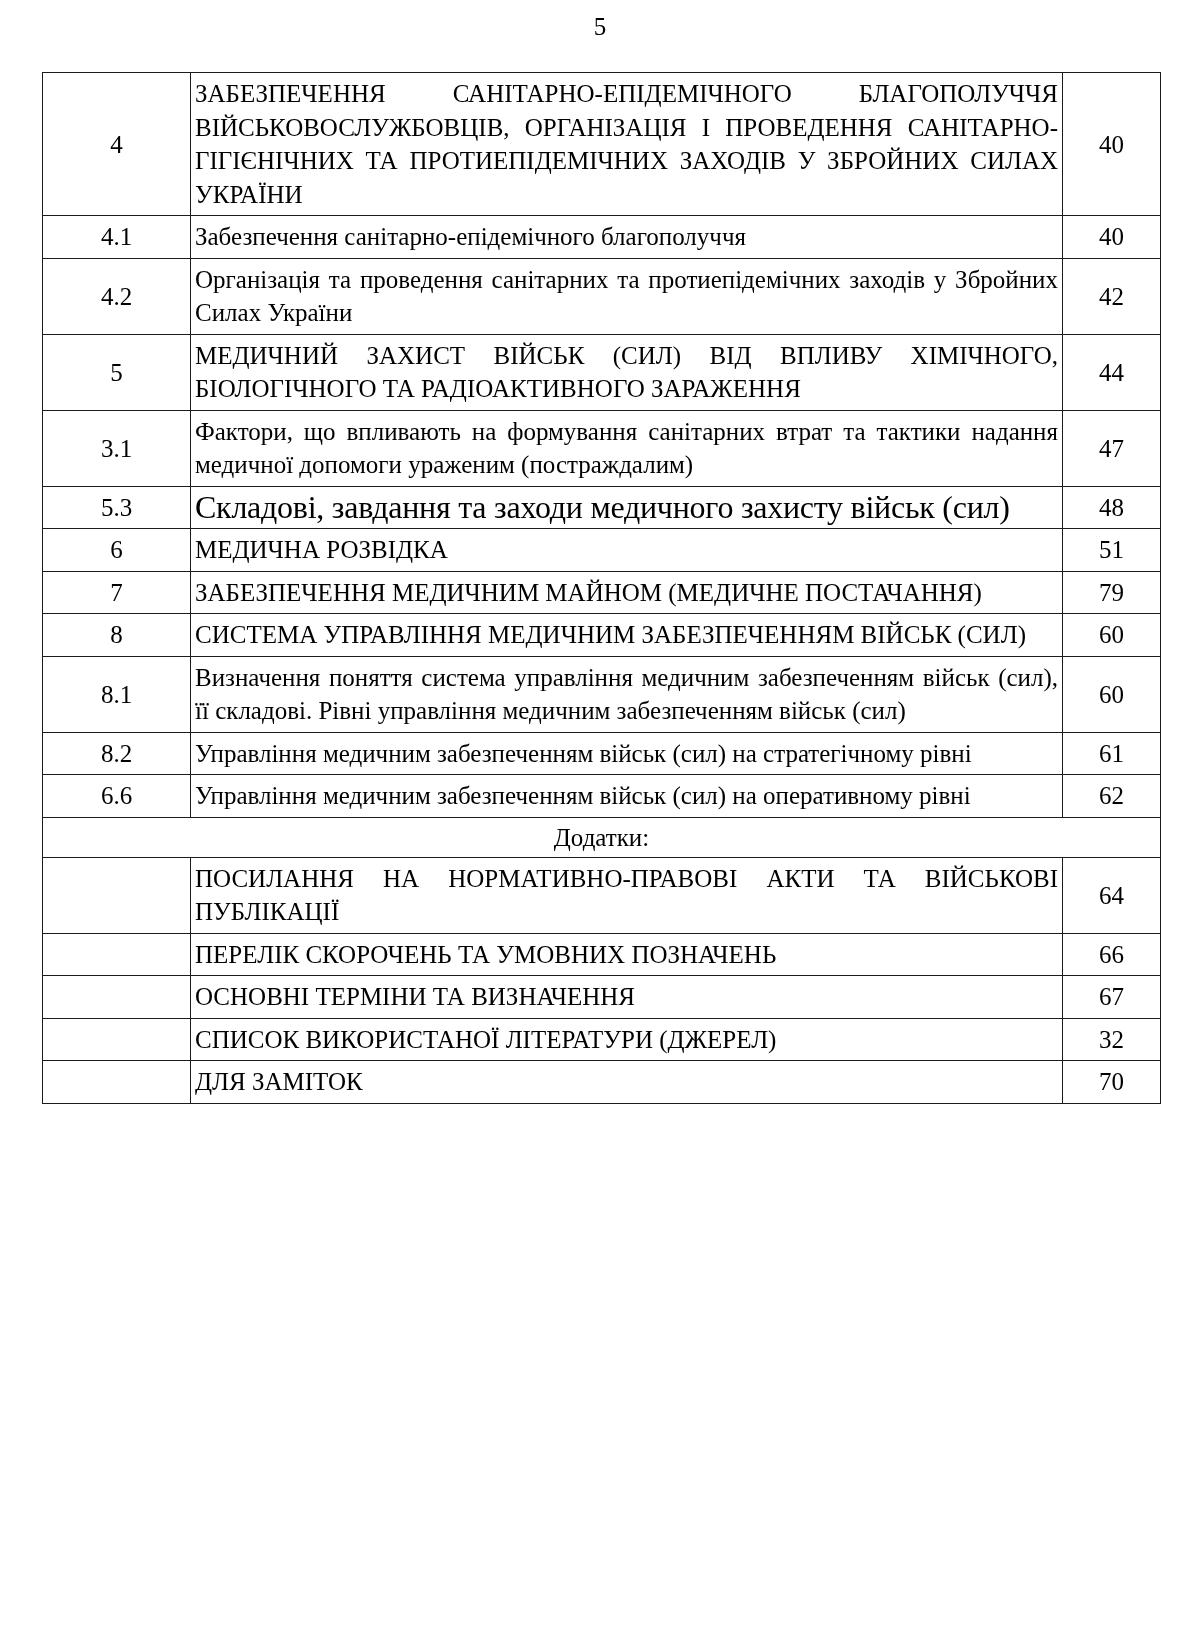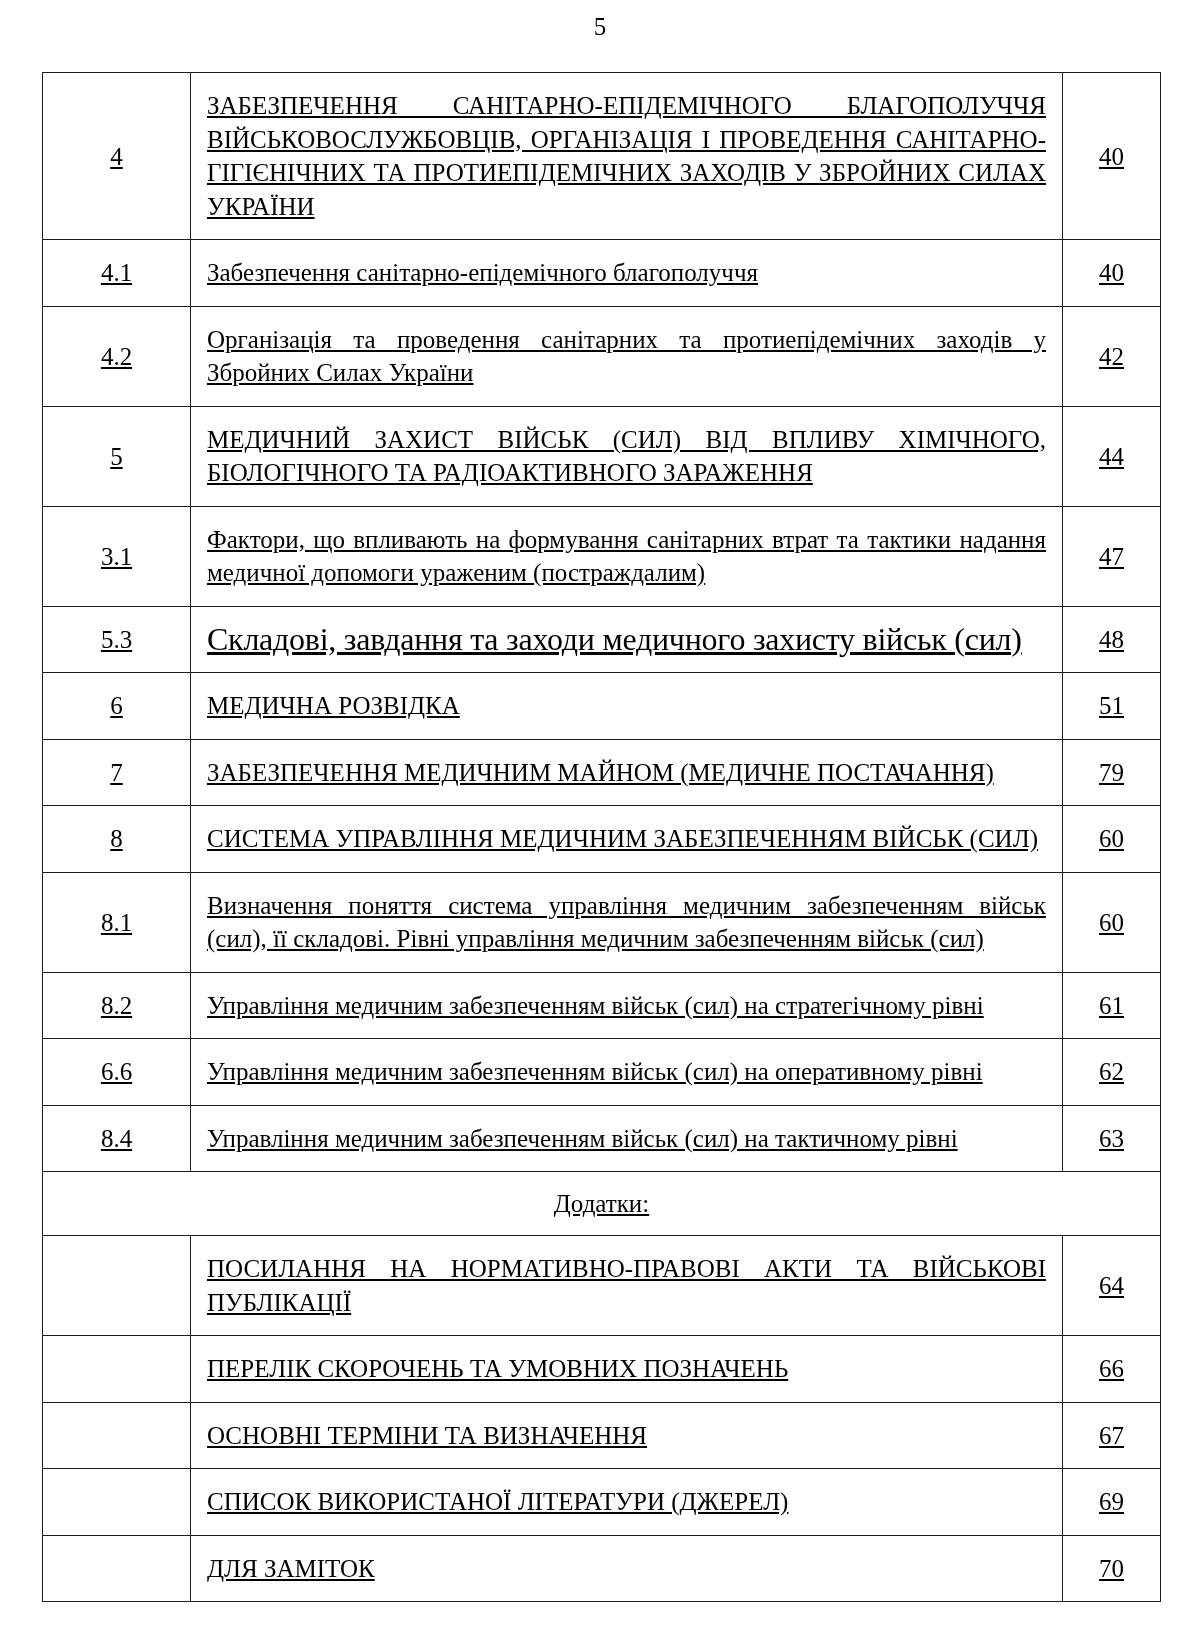--- a/index.html
+++ b/index.html
@@ -38,23 +38,22 @@
     position: absolute;
     left: 42px;
     top: 72px;
     width: 1118px;
     border-collapse: collapse;
     table-layout: fixed;
   }
 
   .toc-table td {
     border: 1.6px solid #1b1b1b;
-    padding: 16px;
+    padding: 4px;
     vertical-align: middle;
-    text-decoration: underline;
   }
 
   col.c-num   { width: 148px; }
   col.c-title { width: 872px; }
   col.c-page  { width: 98px; }
 
   .cell-num {
     text-align: center;
     font-size: 25px;
     line-height: 31px;
@@ -179,25 +178,20 @@
         <td class="cell-title">Управління медичним забезпеченням військ (сил) на стратегічному рівні</td>
         <td class="cell-page">61</td>
       </tr>
 
       <tr>
         <td class="cell-num">6.6</td>
         <td class="cell-title">Управління медичним забезпеченням військ (сил) на оперативному рівні</td>
         <td class="cell-page">62</td>
       </tr>
 
-      <tr>
-        <td class="cell-num">8.4</td>
-        <td class="cell-title">Управління медичним забезпеченням військ (сил) на тактичному рівні</td>
-        <td class="cell-page">63</td>
-      </tr>
 
       <tr>
         <td class="appendix-head" colspan="3">Додатки:</td>
       </tr>
 
       <tr>
         <td class="cell-num"></td>
         <td class="cell-title">ПОСИЛАННЯ НА НОРМАТИВНО-ПРАВОВІ АКТИ ТА ВІЙСЬКОВІ ПУБЛІКАЦІЇ</td>
         <td class="cell-page">64</td>
       </tr>
@@ -210,21 +204,21 @@
 
       <tr>
         <td class="cell-num"></td>
         <td class="cell-title single">ОСНОВНІ ТЕРМІНИ ТА ВИЗНАЧЕННЯ</td>
         <td class="cell-page">67</td>
       </tr>
 
       <tr>
         <td class="cell-num"></td>
         <td class="cell-title single">СПИСОК ВИКОРИСТАНОЇ ЛІТЕРАТУРИ (ДЖЕРЕЛ)</td>
-        <td class="cell-page">69</td>
+        <td class="cell-page">32</td>
       </tr>
 
       <tr>
         <td class="cell-num"></td>
         <td class="cell-title single">ДЛЯ ЗАМІТОК</td>
         <td class="cell-page">70</td>
       </tr>
 
     </tbody>
   </table>

